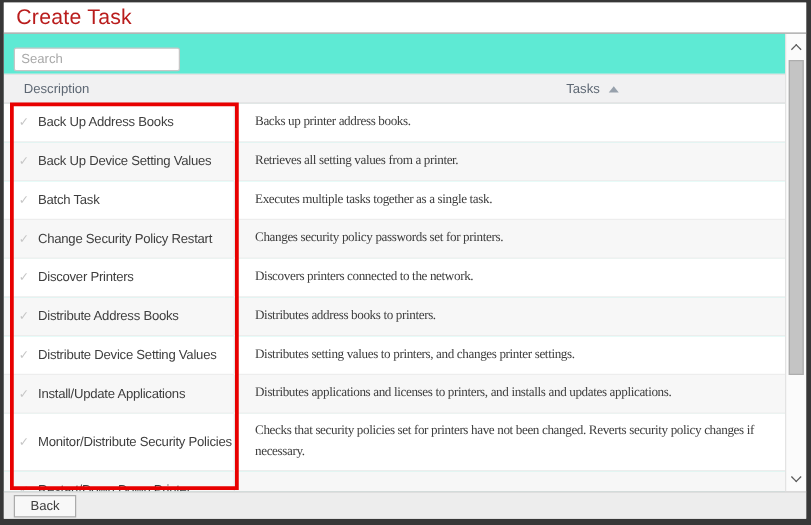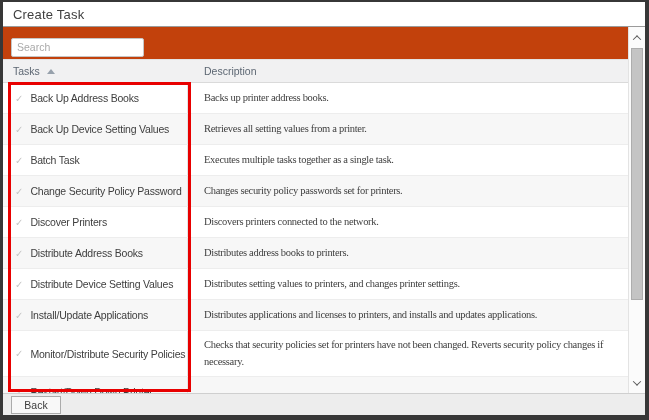--- a/index.html
+++ b/index.html
@@ -17,25 +17,25 @@
   }
 
   
   .titlebar {
     height: 25px;
     background: #fff;
     border-bottom: 1px solid #9b9b9b;
     display: flex; align-items: center;
     padding-left: 10px;
   }
-  .titlebar .title { font-size: 13px; color: #404040; letter-spacing: 0.2px; }
+  .titlebar .title { font-size: 17px; color: #b91c1c; letter-spacing: 0.2px; }
 
   
   .viewport { display: flex; height: 366px; overflow: hidden; }
-  .content { width: 625px; overflow: hidden; background: #c2410c; }
+  .content { width: 625px; overflow: hidden; background: #5eead4; }
 
   .search-row { padding: 10px 0 3px 8px; height: 32px; }
   .search-input {
     width: 133px; height: 19px;
     border: 1px solid #c6c6c6; border-radius: 2px;
     font-family: "Liberation Sans", sans-serif;
     font-size: 10.5px; color: #444; padding: 0 5px; outline: none;
   }
   .search-input::placeholder { color: #a9a9a9; }
 
@@ -133,27 +133,27 @@
   </div>
 
   <div class="viewport">
     <div class="content">
 
       <div class="search-row">
         <input class="search-input" type="text" placeholder="Search" style="">
       </div>
 
       <div class="thead">
+        <div class="th th-desc">
+          <span>Description</span>
+        </div>
         <div class="th th-tasks">
           <span>Tasks</span>
           <span class="sort-asc"></span>
         </div>
-        <div class="th th-desc">
-          <span>Description</span>
-        </div>
       </div>
 
       <div class="tbody">
   <div class="row">
     <div class="cell-task">
       <span class="check">✓</span>
       <span class="task-label">Back Up Address Books</span>
     </div>
     <div class="cell-desc">Backs up printer address books.</div>
   </div>
@@ -170,21 +170,21 @@
     <div class="cell-task">
       <span class="check">✓</span>
       <span class="task-label">Batch Task</span>
     </div>
     <div class="cell-desc">Executes multiple tasks together as a single task.</div>
   </div>
 
   <div class="row alt">
     <div class="cell-task">
       <span class="check">✓</span>
-      <span class="task-label">Change Security Policy Password</span>
+      <span class="task-label">Change Security Policy Restart</span>
     </div>
     <div class="cell-desc">Changes security policy passwords set for printers.</div>
   </div>
 
   <div class="row">
     <div class="cell-task">
       <span class="check">✓</span>
       <span class="task-label">Discover Printers</span>
     </div>
     <div class="cell-desc">Discovers printers connected to the network.</div>

